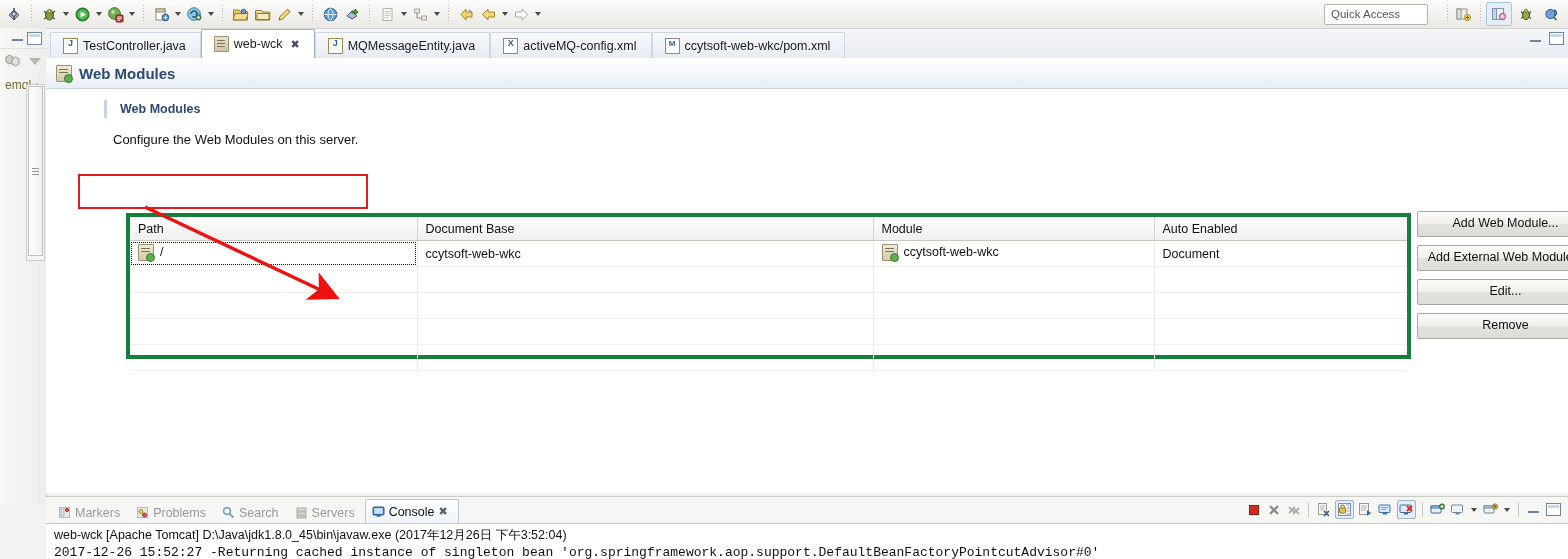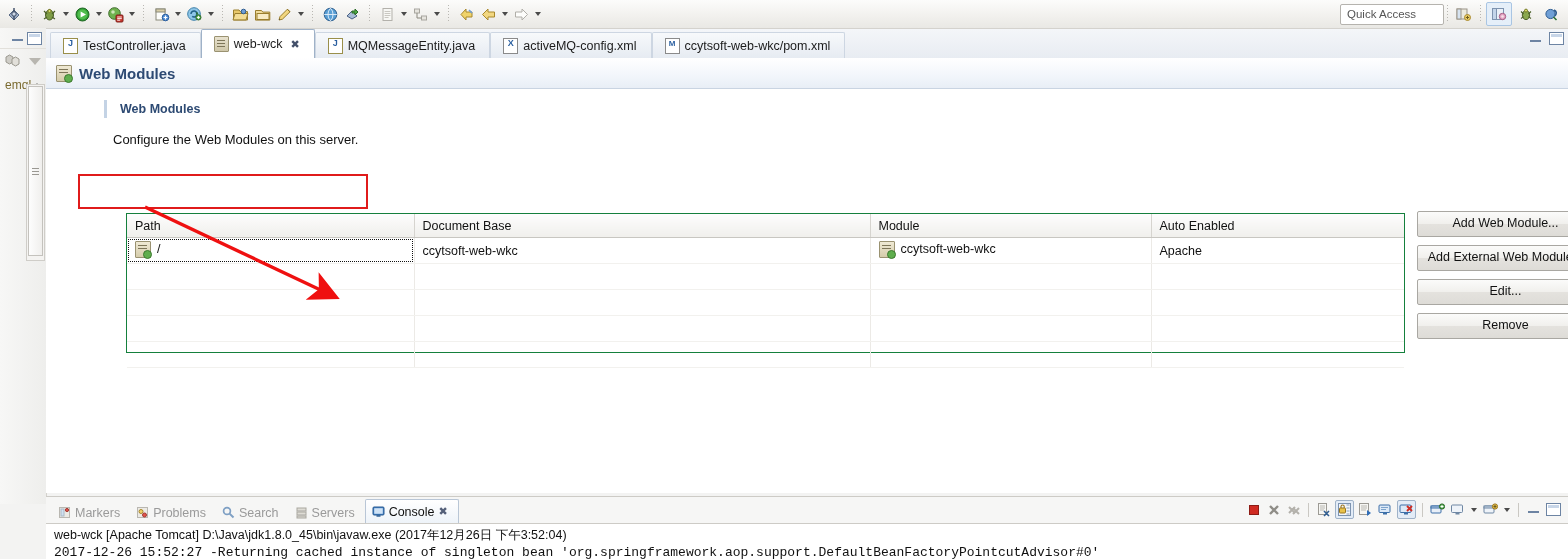--- a/index.html
+++ b/index.html
@@ -23,21 +23,21 @@
   .tb-sep{width:1px;height:18px;margin:0 3px;
     background:repeating-linear-gradient(to bottom,#b9b7b2 0 1px,transparent 1px 3px);}
   .tb-btn{width:22px;height:22px;display:flex;align-items:center;justify-content:center;cursor:default;}
   .tb-arrow{width:11px;height:22px;display:flex;align-items:center;justify-content:center;cursor:default;}
   .tb-arrow::after{content:"";border-left:3.5px solid transparent;border-right:3.5px solid transparent;border-top:4px solid #4a4a4a;}
   .quick{
     margin-left:auto;display:flex;align-items:center;
   }
   .qa-box{
     width:96px;height:19px;background:#fff;border:1px solid #b5b3ae;border-radius:2px;
-    font-size:11.5px;color:#555;display:flex;align-items:center;padding-left:6px;margin-right:0;
+    font-size:11.5px;color:#555;display:flex;align-items:center;padding-left:6px;margin-right:16px;
   }
   .perspbar{display:flex;align-items:center;gap:2px;padding-right:4px;}
   .persp-btn{width:24px;height:22px;display:flex;align-items:center;justify-content:center;}
   .persp-btn.sel{border:1px solid #a9c5e3;background:#e5eff9;border-radius:2px;}
 
   
   .leftrail{
     position:absolute;left:0;top:28px;width:46px;height:476px;
     background:linear-gradient(to right,#f7f7f6,#eeeeec);
     border-right:1px solid #d4d2cd;
@@ -115,21 +115,21 @@
   .mod-icon::after{content:"";position:absolute;right:-2px;bottom:-2px;width:7px;height:7px;border-radius:50%;
     background:#5fae4d;border:1px solid #3d7a30;}
 
   .section{position:absolute;left:58px;top:42px;right:10px;}
   .sec-title{font-size:12.5px;font-weight:bold;color:#2d4a73;padding-left:7px;border-left:0;}
   .sec-titlebar{display:flex;align-items:center;height:18px;border-left:3px solid #c4d3e5;padding-left:6px;}
   .sec-desc{font-size:13px;color:#111;padding-left:9px;margin-top:14px;}
 
   
   .tablewrap{position:absolute;left:80px;top:155px;width:1277px;height:138px;
-    border:1px solid #15803d;background:#fff;}
+    border:4px solid #15803d;background:#fff;}
   table.wm{border-collapse:collapse;width:100%;table-layout:fixed;}
   table.wm th{
     height:21px;background:linear-gradient(to bottom,#fdfdfd,#f0efec);
     border-bottom:1px solid #c8c6c1;border-right:1px solid #d6d4cf;
     font-size:12.5px;font-weight:normal;text-align:left;padding-left:8px;color:#111;
   }
   table.wm td{
     height:23px;border-right:1px solid #eceae6;border-bottom:1px solid #f2f1ee;
     font-size:12.5px;padding-left:8px;color:#111;vertical-align:middle;
   }
@@ -490,21 +490,21 @@
               </span>
               <span class="selbox"></span>
             </td>
             <td>ccytsoft-web-wkc</td>
             <td>
               <span class="cell-ic">
                 <span class="mod-icon"></span>
                 <span>ccytsoft-web-wkc</span>
               </span>
             </td>
-            <td>Apache</td>
+            <td>Document</td>
           </tr>
           <tr>
               <td></td>
               <td></td>
               <td></td>
               <td></td>
             </tr>
           <tr>
               <td></td>
               <td></td>

